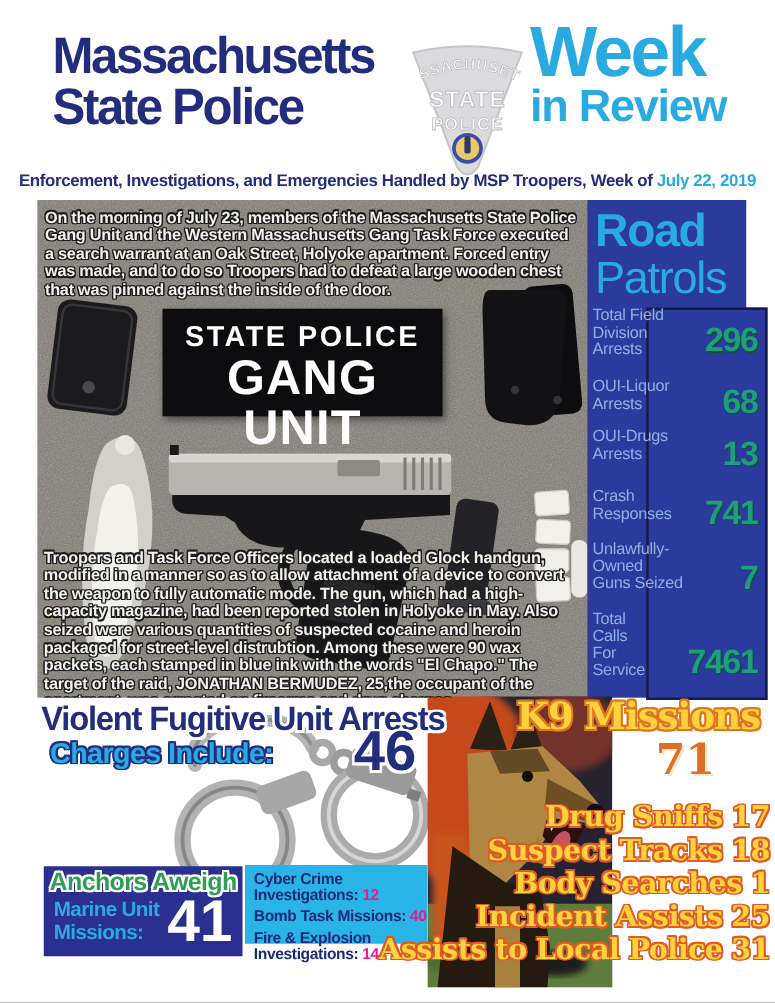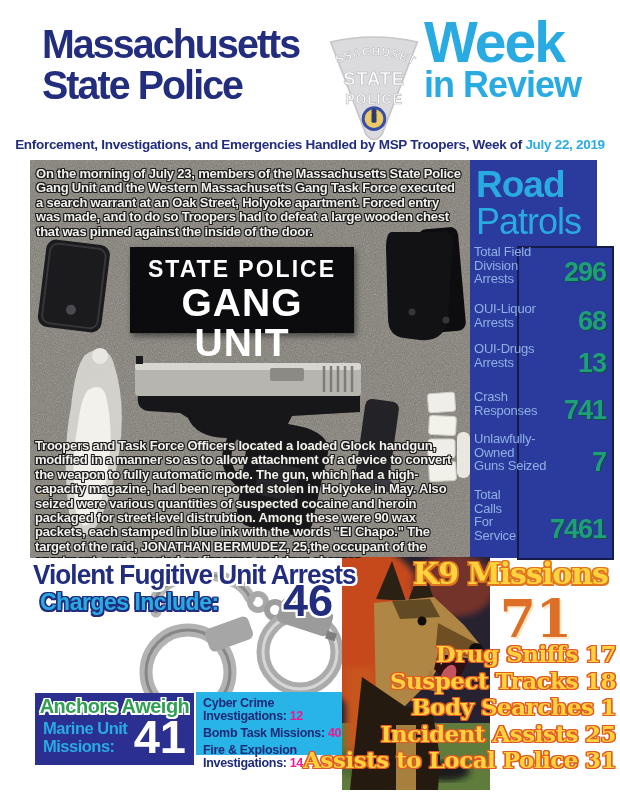--- a/index.html
+++ b/index.html
@@ -72,21 +72,21 @@
              padding:5px 0 0 7px;box-sizing:border-box;}
   .unit-line{color:#1d2a78;font-weight:bold;font-size:12.5px;line-height:13px;letter-spacing:-0.3px;margin-bottom:4px;}
   .unit-label{white-space:pre-line;}
   .unit-value{color:var(--magenta);margin-left:3px;}
 
   
   .k9-photo{left:342px;top:557px;width:148px;height:233px;overflow:hidden;z-index:1;}
   .k9-serif{font-family:"DejaVu Serif",serif;font-weight:bold;z-index:4;}
   .k9-title{right:12px;top:556px;font-size:30px;color:var(--k9-yellow);letter-spacing:-1px;
             text-shadow:1.5px 1.5px 0 #e0761e,-1.5px -1.5px 0 #e0761e,1.5px -1.5px 0 #e0761e,-1.5px 1.5px 0 #e0761e,1.5px 0 0 #e0761e,-1.5px 0 0 #e0761e,0 1.5px 0 #e0761e,0 -1.5px 0 #e0761e;}
-  .k9-count{right:48px;top:588px;font-size:52px;color:var(--k9-orange);text-shadow:2px 2px 0 #f7e9c9;}
+  .k9-count{right:48px;top:588px;font-size:34px;color:var(--k9-orange);text-shadow:2px 2px 0 #f7e9c9;}
   .k9-stats{right:4px;top:641px;text-align:right;font-size:23px;line-height:26.6px;color:var(--k9-yellow);letter-spacing:-0.5px;
             text-shadow:1.3px 1.3px 0 #e05a24,-1.3px -1.3px 0 #e05a24,1.3px -1.3px 0 #e05a24,-1.3px 1.3px 0 #e05a24,1.3px 0 0 #e05a24,-1.3px 0 0 #e05a24,0 1.3px 0 #e05a24,0 -1.3px 0 #e05a24;}
   .k9-stat-value{margin-left:7px;}
 </style>
 </head>
 <body>
 
 <div id="page">
 
   <div class="abs badge">

